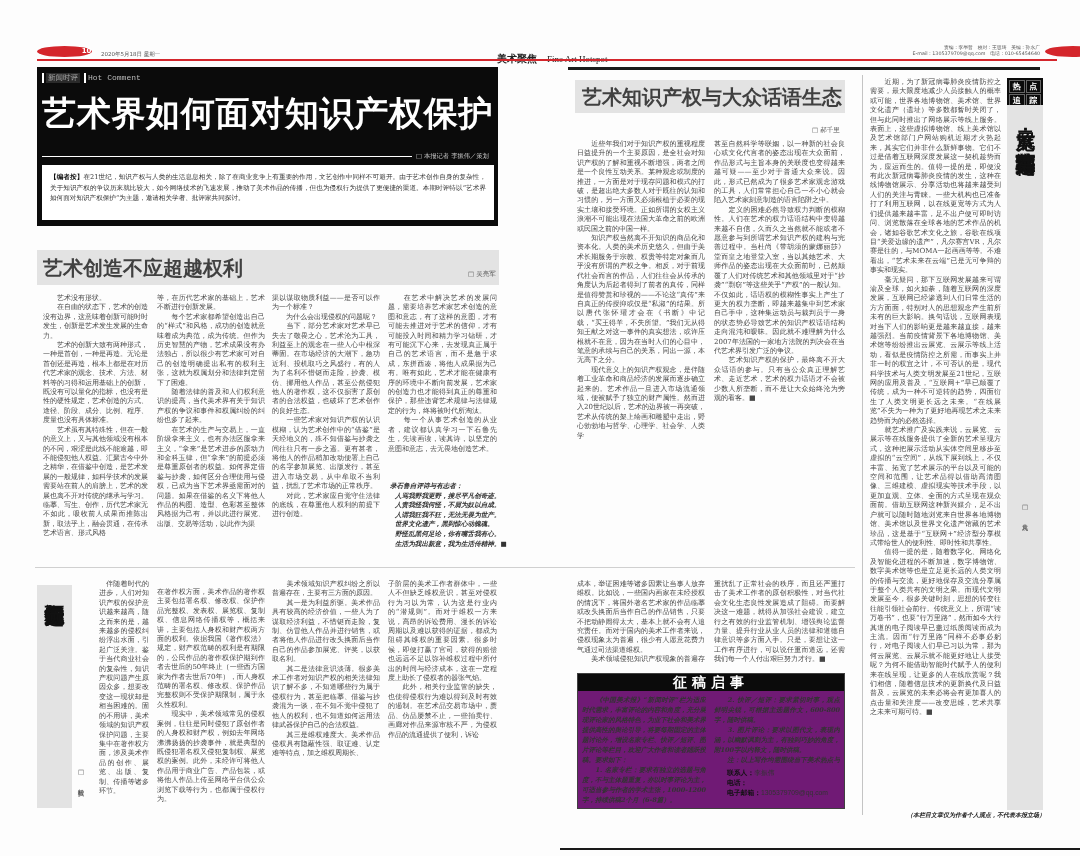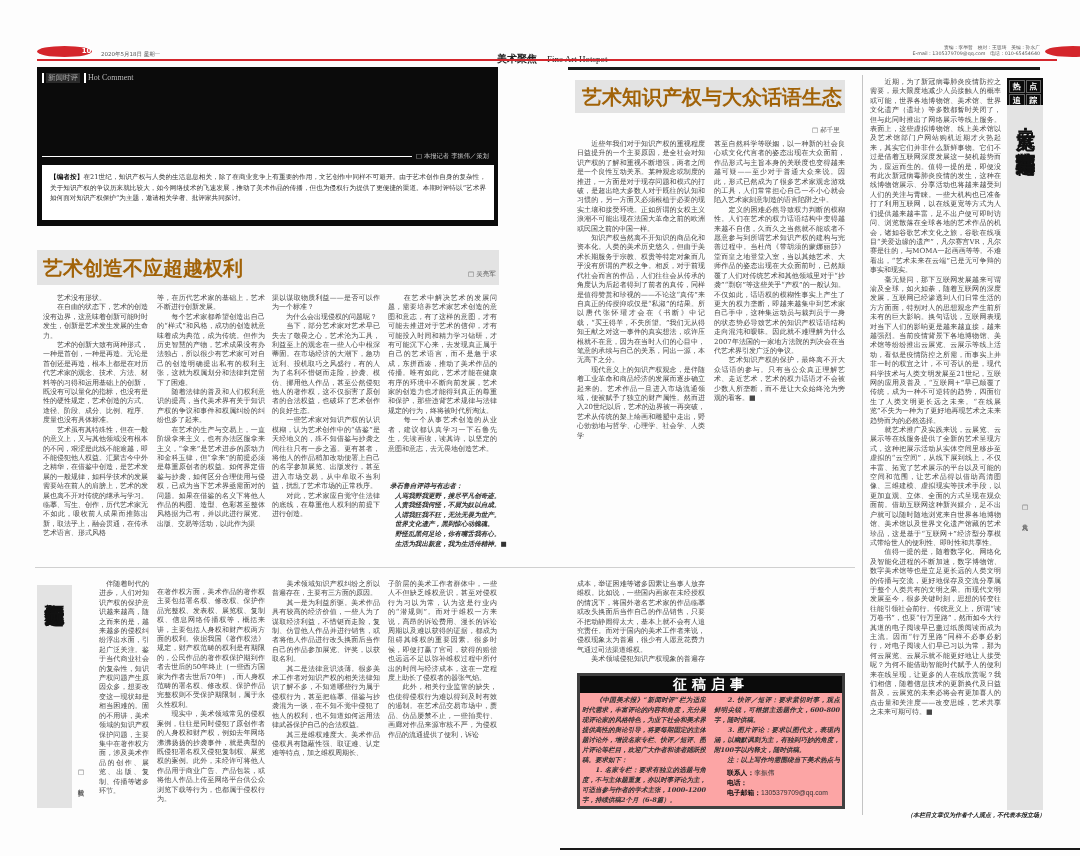--- a/index.html
+++ b/index.html
@@ -15,28 +15,28 @@
   .redrule{background:#d4262c;height:2px;}
   .blackbox{background:#0b0b0b;}
   .label-bar{background:#fff;width:2px;height:10px;}
   .label-cn{font:7.5px/10px "DejaVu Sans",sans-serif;color:#aaa;background:#2a2a2a;padding:0 2px;}
   .label-en{font:8px/10px "Liberation Serif",serif;color:#bbb;}
   .big-title{font:bold 34px/36px "DejaVu Sans",sans-serif;color:#fff;letter-spacing:0.7px;white-space:nowrap;}
   .byline-w{font:6.3px/8px "DejaVu Sans",sans-serif;color:#ccc;white-space:nowrap;}
   .notebox{background:#fff;box-sizing:border-box;padding:7px 8px 0 8px;font:6.6px/10.5px "DejaVu Serif",serif;color:#333;text-align:justify;}
   .note-label{font-weight:bold;color:#111;}
   .graybar{background:#e3e3e3;}
-  .sec-title{font:bold 20px/24px "DejaVu Sans",sans-serif;color:#a16207;white-space:nowrap;}
+  .sec-title{font:bold 20px/24px "DejaVu Sans",sans-serif;color:#404040;white-space:nowrap;}
   .author{font:6.5px/8px "DejaVu Sans",sans-serif;color:#555;white-space:nowrap;}
   .poem-intro,.poem-line{font:bold 6.6px/9.6px "DejaVu Serif",serif;color:#333;white-space:nowrap;font-style:italic;}
   .hrule{background:#d0d0d0;height:1px;}
   .vrule{background:#c4c4c4;width:1px;}
   .vtitle{writing-mode:vertical-rl;text-orientation:upright;font:bold 19.5px/20px "DejaVu Sans",sans-serif;color:#111;letter-spacing:0.3px;}
   .vauthor{writing-mode:vertical-rl;text-orientation:upright;font:6.5px/8px "DejaVu Sans",sans-serif;color:#555;}
-  .cfp-box{border:3px solid #404040;background:#fca5a5;box-sizing:border-box;}
+  .cfp-box{border:1px solid #404040;background:#701a75;box-sizing:border-box;}
   .cfp-head{background:#0b0b0b;color:#fff;font:bold 14px/17px "DejaVu Sans",sans-serif;text-align:center;letter-spacing:5px;}
   .cfp-text{position:absolute;font:bold 6.5px/10px "DejaVu Serif",serif;color:#333;white-space:pre-line;text-align:justify;overflow:hidden;font-style:italic;}
   .contact{font:6.8px/10px "Liberation Sans",sans-serif;color:#333;white-space:nowrap;}
   .contact b{font-weight:bold;color:#111;}
   .hotbox{background:#0b0b0b;display:grid;grid-template-columns:1fr 1fr;grid-template-rows:1fr 1fr;gap:1px;padding:2px;box-sizing:border-box;}
   .hotbox span{color:#fff;font:bold 8px/11px "DejaVu Sans",sans-serif;text-align:center;border:0.5px solid #666;}
   .footnote{font:bold 6px/8px "DejaVu Serif",serif;color:#222;text-align:right;white-space:nowrap;font-style:italic;}
   .heavyrule{background:#1a1a1a;}
 </style>
 </head>
@@ -55,21 +55,22 @@
     <div>责编：李墨哲　校对：王思琦　美编：孙永广</div>
     <div>E-mail：1305379709@qq.com　电话：010-65454640</div>
   </div>
   <div class="abs pnum" style="left:1045px;top:46px;">11</div>
   <div class="abs redrule" style="left:37px;top:59px;width:1020px;"></div>
 
   <div class="abs blackbox" style="left:37px;top:67px;width:461px;height:159px;"></div>
   <div class="abs label-bar" style="left:42px;top:73px;"></div>
   <div class="abs label-cn" style="left:46px;top:73px;">新闻时评</div>
   <div class="abs label-bar" style="left:84px;top:73px;"></div>
-  <div class="abs label-en" style="left:88px;top:73px;">Hot Comment</div>
+  <div class="abs label-en" style="left:88px;top:73px;font-family:Liberation Mono, monospace;">Hot Comment</div>
+  <div class="abs big-title" style="left:42px;top:95px;">艺术界如何面对知识产权保护</div>
   <div class="abs" style="left:42px;top:156px;width:370px;height:1px;background:#fff;"></div>
   <div class="abs byline-w" style="left:416px;top:152px;">□ 本报记者 李振伟／策划</div>
   <div class="abs notebox" style="left:42px;top:165px;width:452px;height:55px;">
     <span class="note-label">【编者按】</span><span>在21世纪，知识产权与人类的生活息息相关，除了在商业竞争上有重要的作用，文艺创作中同样不可避开。由于艺术创作自身的复杂性，关于知识产权的争议历来就比较大，如今网络技术的飞速发展，推动了美术作品的传播，但也为侵权行为提供了更便捷的渠道。本期时评特以“艺术界如何面对知识产权保护”为主题，邀请相关学者、批评家共同探讨。</span>
   </div>
 
   <div class="abs graybar" style="left:37px;top:250px;width:462px;height:35px;"></div>
   <div class="abs sec-title" style="left:43px;top:256px;">艺术创造不应超越权利</div>
   <div class="abs author" style="left:468px;top:270px;">□ 吴亮军</div>
 
@@ -79,21 +80,21 @@
 　　艺术虽有其特殊性，但在一般的意义上，又与其他领域没有根本的不同，艰涩是此线不能逾越，即不能侵犯他人权益。汇聚古今中外之精华，在借鉴中创造，是艺术发展的一般规律，如科学技术的发展需要站在前人的肩膀上，艺术的发展也离不开对传统的继承与学习。临摹、写生、创作，历代艺术家无不如此，吸收前人成果而推陈出新，取法乎上，融会贯通，在传承艺术语言、形式风格</div>
   <div class="col" style="left:157px;top:294px;width:108px;height:252px;">等，在历代艺术家的基础上，艺术不断进行创新发展。
 　　每个艺术家都希望创造出自己的“样式”和风格，成功的创造就意味着成为典范，成为传统。但作为历史智慧的产物，艺术成果没有办法独占，所以很少有艺术家可对自己的创造明确提出私有的权利主张，这就为权属划分和法律判定留下了困难。
 　　随着法律的普及和人们权利意识的提高，当代美术界有关于知识产权的争议和事件和权属纠纷的纠纷也多了起来。
 　　在艺术的生产与交易上，一直阶级拿来主义，也有办法区服拿来主义，“拿来”是艺术进步的原动力和金科玉律，但“拿来”的前提必须是尊重原创者的权益。如何界定借鉴与抄袭，如何区分合理使用与侵权，已成为当下艺术界亟需面对的问题。如果在借鉴的名义下将他人作品的构图、造型、色彩甚至整体风格据为己有，并以此进行展览、出版、交易等活动，以此作为渠</div>
   <div class="col" style="left:272px;top:294px;width:108px;height:252px;">渠以谋取物质利益——是否可以作为一个标准？
 　　为什么会出现侵权的问题呢？
 　　当下，部分艺术家对艺术早已失去了敬畏之心，艺术沦为工具，利益至上的观念在一些人心中根深蒂固。在市场经济的大潮下，急功近利、投机取巧之风盛行，有的人为了名利不惜铤而走险，抄袭、模仿、挪用他人作品，甚至公然侵犯他人的著作权，这不仅损害了原创者的合法权益，也破坏了艺术创作的良好生态。
 　　一些艺术家对知识产权的认识模糊，认为艺术创作中的“借鉴”是天经地义的，殊不知借鉴与抄袭之间往往只有一步之遥。更有甚者，将他人的作品稍加改动便署上自己的名字参加展览、出版发行，甚至进入市场交易，从中牟取不当利益，扰乱了艺术市场的正常秩序。
 　　对此，艺术家应自觉守住法律的底线，在尊重他人权利的前提下进行创造。</div>
-  <div class="col" style="left:388px;top:294px;width:109px;height:186px;">　　在艺术中解决艺术的发展问题，需要培养艺术家艺术创造的意图和意志，有了这样的意图，才有可能去推进对于艺术的信仰，才有可能投入时间和精力学习钻研，才有可能沉下心来，去发现真正属于自己的艺术语言，而不是急于求成，东拼西凑，推动了美术作品的传播。唯有如此，艺术才能在健康有序的环境中不断向前发展，艺术家的创造力也才能得到真正的尊重和保护，那些违背艺术规律与法律规定的行为，终将被时代所淘汰。
+  <div class="col" style="left:388px;top:294px;width:109px;height:186px;">　　在艺术中解决艺术的发展问题，需要培养艺术家艺术创造的意图和意志，有了这样的意图，才有可能去推进对于艺术的信仰，才有可能投入时间和精力学习钻研，才有可能沉下心来，去发现真正属于自己的艺术语言，而不是急于求成，东拼西凑，将他人成果据为己有。唯有如此，艺术才能在健康有序的环境中不断向前发展，艺术家的创造力也才能得到真正的尊重和保护，那些违背艺术规律与法律规定的行为，终将被时代所淘汰。
 　　每一个从事艺术创造的从业者，建议都认真学习一下石鲁先生，先读画读，读其诗，以坚定的意图和意志，去无畏地创造艺术。</div>
 
   <div class="abs" style="left:390px;top:482px;width:110px;">
     <div class="poem-intro">录石鲁自评诗与有志者：</div>
     <div class="poem-line" style="padding-left:5px;">人骂我野我更野，搜尽平凡创奇迹。</div>
     <div class="poem-line" style="padding-left:5px;">人责我怪我何怪，不屑为奴以自成。</div>
     <div class="poem-line" style="padding-left:5px;">人谓我狂我不狂，无法无畏为世产。</div>
     <div class="poem-line" style="padding-left:5px;">世界文化遗产，黑到惊心动魄魂。</div>
     <div class="poem-line" style="padding-left:5px;">野怪乱黑何足论，你有嘴舌我有心。</div>
     <div class="poem-line" style="padding-left:5px;">生活为我出新意，我为生活传精神。■</div>
@@ -140,20 +141,21 @@
   <div class="col" style="left:157px;top:588px;width:108px;height:262px;">在著作权方面，美术作品的著作权主要包括署名权、修改权、保护作品完整权、发表权、展览权、复制权、信息网络传播权等，概括来讲，主要包括人身权和财产权两方面的权利。依据我国《著作权法》规定，财产权范畴的权利是有期限的，公民作品的著作权保护期到作者去世后的50年终止（一些西方国家为作者去世后70年），而人身权范畴的署名权、修改权、保护作品完整权则不受保护期限制，属于永久性权利。
 　　现实中，美术领域常见的侵权案例，往往是同时侵犯了原创作者的人身权和财产权，例如去年网络沸沸扬扬的抄袭事件，就是典型的既侵犯署名权又侵犯复制权、展览权的案例。此外，未经许可将他人作品用于商业广告、产品包装，或将他人作品上传至网络平台供公众浏览下载等行为，也都属于侵权行为。</div>
   <div class="col" style="left:272px;top:580px;width:108px;height:262px;">　　美术领域知识产权纠纷之所以普遍存在，主要有三方面的原因。
 　　其一是为利益所驱。美术作品具有较高的经济价值，一些人为了谋取经济利益，不惜铤而走险，复制、仿冒他人作品并进行销售，或者将他人作品进行改头换面后当作自己的作品参加展览、评奖，以获取名利。
 　　其二是法律意识淡薄。很多美术工作者对知识产权的相关法律知识了解不多，不知道哪些行为属于侵权行为，甚至把临摹、借鉴与抄袭混为一谈，在不知不觉中侵犯了他人的权利，也不知道如何运用法律武器保护自己的合法权益。
 　　其三是维权难度大。美术作品侵权具有隐蔽性强、取证难、认定难等特点，加之维权周期长、</div>
   <div class="col" style="left:388px;top:580px;width:109px;height:262px;">子阶层的美术工作者群体中，一些人不但缺乏维权意识，甚至对侵权行为习以为常，认为这是行业内的“潜规则”。而对于维权一方来说，高昂的诉讼费用、漫长的诉讼周期以及难以获得的证据，都成为阻碍其维权的重要因素。很多时候，即便打赢了官司，获得的赔偿也远远不足以弥补维权过程中所付出的时间与经济成本，这在一定程度上助长了侵权者的嚣张气焰。
 　　此外，相关行业监管的缺失，也使得侵权行为难以得到及时有效的遏制。在艺术品交易市场中，赝品、仿品屡禁不止，一些拍卖行、画廊对作品来源审核不严，为侵权作品的流通提供了便利，诉讼</div>
   <div class="col" style="left:577px;top:580px;width:128px;height:85px;">成本，举证困难等诸多因素让当事人放弃维权。比如说，一些国内画家在未经授权的情况下，将国外著名艺术家的作品临摹或改头换面后当作自己的作品销售，只要不把动静闹得太大，基本上就不会有人追究责任。而对于国内的美术工作者来说，侵权现象太为普遍，很少有人愿意花费力气通过司法渠道维权。
 　　美术领域侵犯知识产权现象的普遍存在，不仅严</div>
+  <div class="col" style="left:714px;top:580px;width:131px;height:85px;">重扰乱了正常社会的秩序，而且还严重打击了美术工作者的原创积极性，对当代社会文化生态良性发展造成了阻碍。而要解决这一难题，就得从加强社会建设，建立行之有效的行业监管机制、增强舆论监督力量、提升行业从业人员的法律和道德自律意识等多方面入手。只是，要想让这一工作有序进行，可以说任重而道远，还需我们每一个人付出艰巨努力才行。■</div>
 
   <div class="abs cfp-box" style="left:577px;top:673px;width:268px;height:136px;">
     <div class="cfp-head">征稿启事</div>
   </div>
   <div class="cfp-text" style="left:582px;top:695px;width:124px;height:110px;">　　《中国美术报》“新闻时评”栏为适应时代需求，丰富评论的内容和角度，充分展现评论家的风格特色，为业下社会和美术界提供高性的舆论引导，将要每期固定的主体题讨论外，增设名家专栏、快评／短评、图片评论等栏目，欢迎广大作者和读者踊跃投稿。要求如下：
 　　1. 名家专栏：要求有独立的选题与角度，不与主体题重复，亦以时事评论为主，可适当参与作者的学术主张，1000-1200字，持续供稿2个月（6-8篇）。</div>
   <div class="cfp-text" style="left:714px;top:695px;width:126px;height:70px;">　　2. 快评／短评：要求紧切时事，观点鲜明尖锐，可根据主选题作文，600-800字，随时供稿。
 　　3. 图片评论：要求以图代文，表现内涵，以幽默讽刺为主，有独到巧妙的角度，附100字以内释文，随时供稿。
 　　注：以上写作均需围绕当下美术热点与切入点。</div>
   <div class="abs" style="left:727px;top:768px;">

